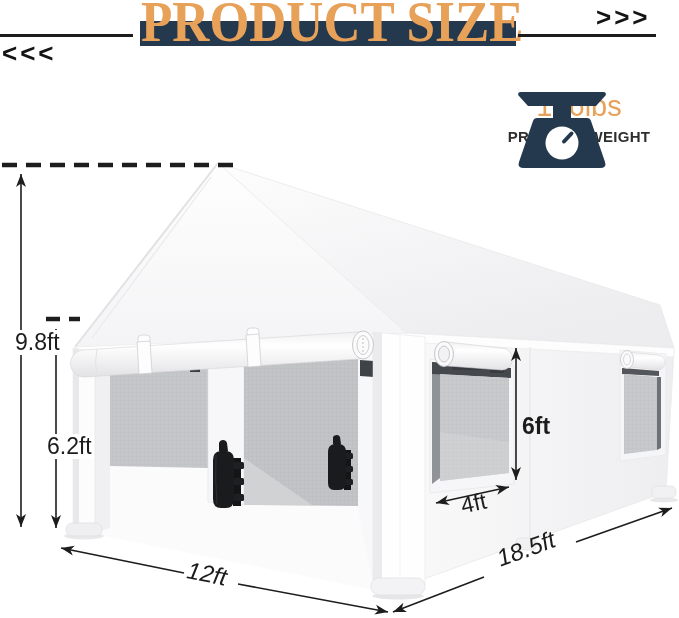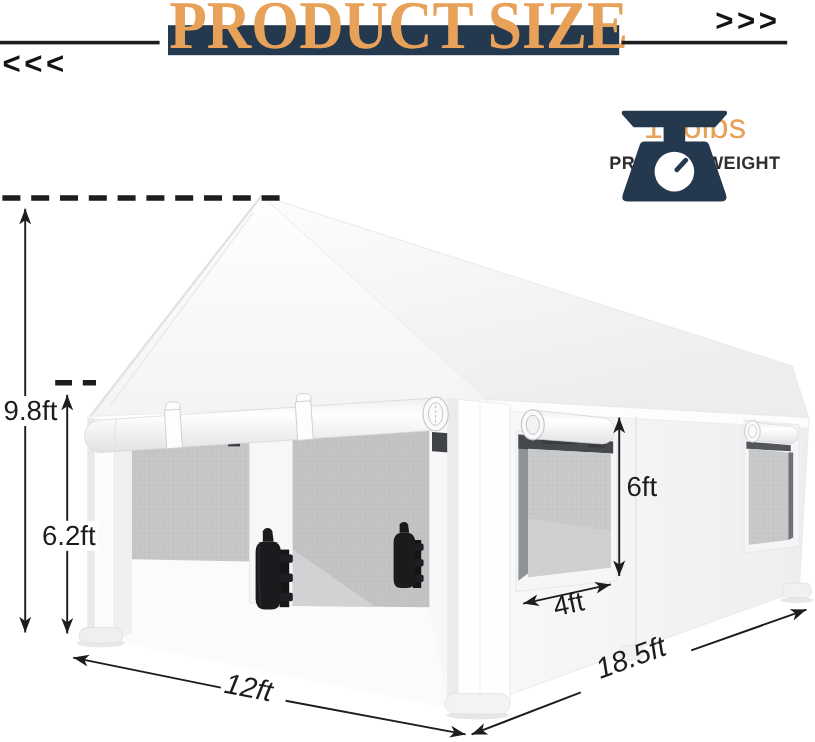--- a/index.html
+++ b/index.html
@@ -30,25 +30,25 @@
   
   #weight-badge{position:absolute;left:517px;top:92px;width:124px;
     display:flex;flex-direction:column;align-items:center;}
   #weight-value{font-size:29px;color:var(--accent-orange);font-weight:500;
     line-height:1;margin-bottom:4px;}
   #weight-label{font-size:15px;font-weight:600;color:#2F2F2F;
     letter-spacing:.3px;white-space:nowrap;margin-top:3px;}
 
   
   .dim{position:absolute;font-size:23px;color:#1C1C1C;line-height:1;}
-  .dim.bg{background:#fff;padding:1px 2px;}
+  .dim.bg{background:#fff;padding:1px 2px;margin-left:12px;}
   .ital{font-style:italic;font-size:24px;}
   #lbl-peak{left:1px;top:330px;}
   #lbl-eave{left:33px;top:434px;}
-  #lbl-winh{left:522px;top:394px;}
+  #lbl-winh{left:522px;top:415px;font-weight:bold;}
   #lbl-winw{left:461px;top:492px;transform:rotate(-12deg);}
   #lbl-front{left:187px;top:562px;transform:rotate(11deg);}
   #lbl-depth{left:496px;top:537px;transform:rotate(-20deg);}
 
   svg{position:absolute;left:0;top:0;}
 </style>
 </head>
 <body>
 
 <div id="stage">

